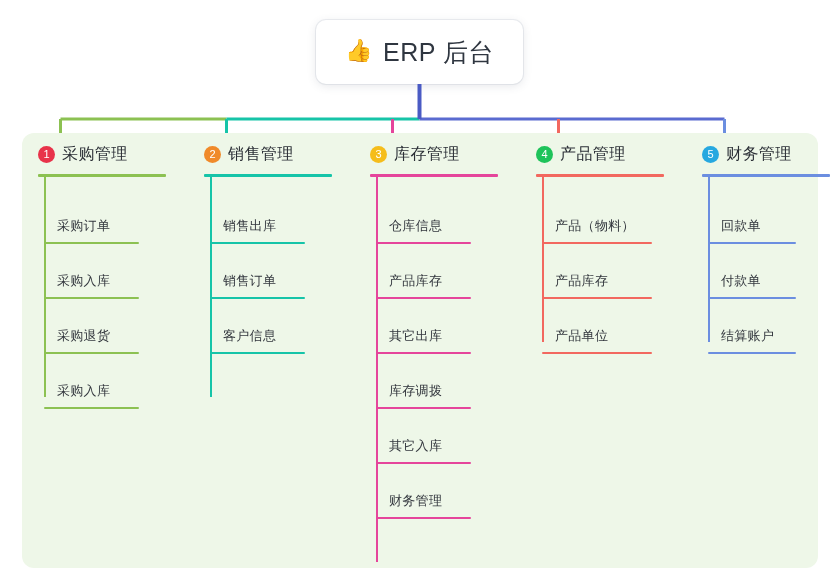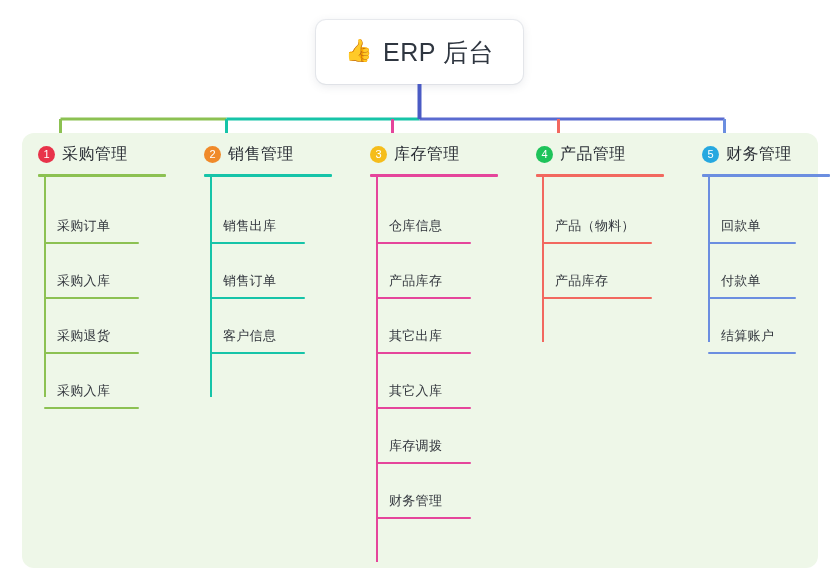--- a/index.html
+++ b/index.html
@@ -225,25 +225,25 @@
         </div>
         <div class="item">
           <span class="item-label">产品库存</span>
           <span class="item-rule" style="background: rgb(229, 69, 155); width: 95px;"></span>
         </div>
         <div class="item">
           <span class="item-label">其它出库</span>
           <span class="item-rule" style="background: rgb(229, 69, 155); width: 95px;"></span>
         </div>
         <div class="item">
+          <span class="item-label">库存调拨</span>
+          <span class="item-rule" style="background: rgb(229, 69, 155); width: 95px;"></span>
+        </div>
+        <div class="item">
           <span class="item-label">其它入库</span>
-          <span class="item-rule" style="background: rgb(229, 69, 155); width: 95px;"></span>
-        </div>
-        <div class="item">
-          <span class="item-label">库存调拨</span>
           <span class="item-rule" style="background: rgb(229, 69, 155); width: 95px;"></span>
         </div>
         <div class="item">
           <span class="item-label">财务管理</span>
           <span class="item-rule" style="background: rgb(229, 69, 155); width: 95px;"></span>
         </div>
       </div>
     </div>
     <div class="column" style="left: 520px; top: 140px;">
       <div class="col-header">
@@ -254,20 +254,24 @@
       <div class="items">
         <div class="spine" style="background: rgb(242, 104, 95); height: 165px;"></div>
         <div class="item">
           <span class="item-label">产品（物料）</span>
           <span class="item-rule" style="background: rgb(242, 104, 95); width: 110px;"></span>
         </div>
         <div class="item">
           <span class="item-label">产品库存</span>
           <span class="item-rule" style="background: rgb(242, 104, 95); width: 110px;"></span>
         </div>
+        <div class="item">
+          <span class="item-label">产品单位</span>
+          <span class="item-rule" style="background: rgb(242, 104, 95); width: 110px;"></span>
+        </div>
       </div>
     </div>
     <div class="column" style="left: 686px; top: 140px;">
       <div class="col-header">
         <span class="badge" style="background: rgb(38, 168, 224);">5</span>
         <span class="col-title">财务管理</span>
       </div>
       <div class="header-rule" style="background: rgb(107, 142, 224); width: 128px; margin-left: 16px;"></div>
       <div class="items">
         <div class="spine" style="background: rgb(107, 142, 224); height: 165px;"></div>

